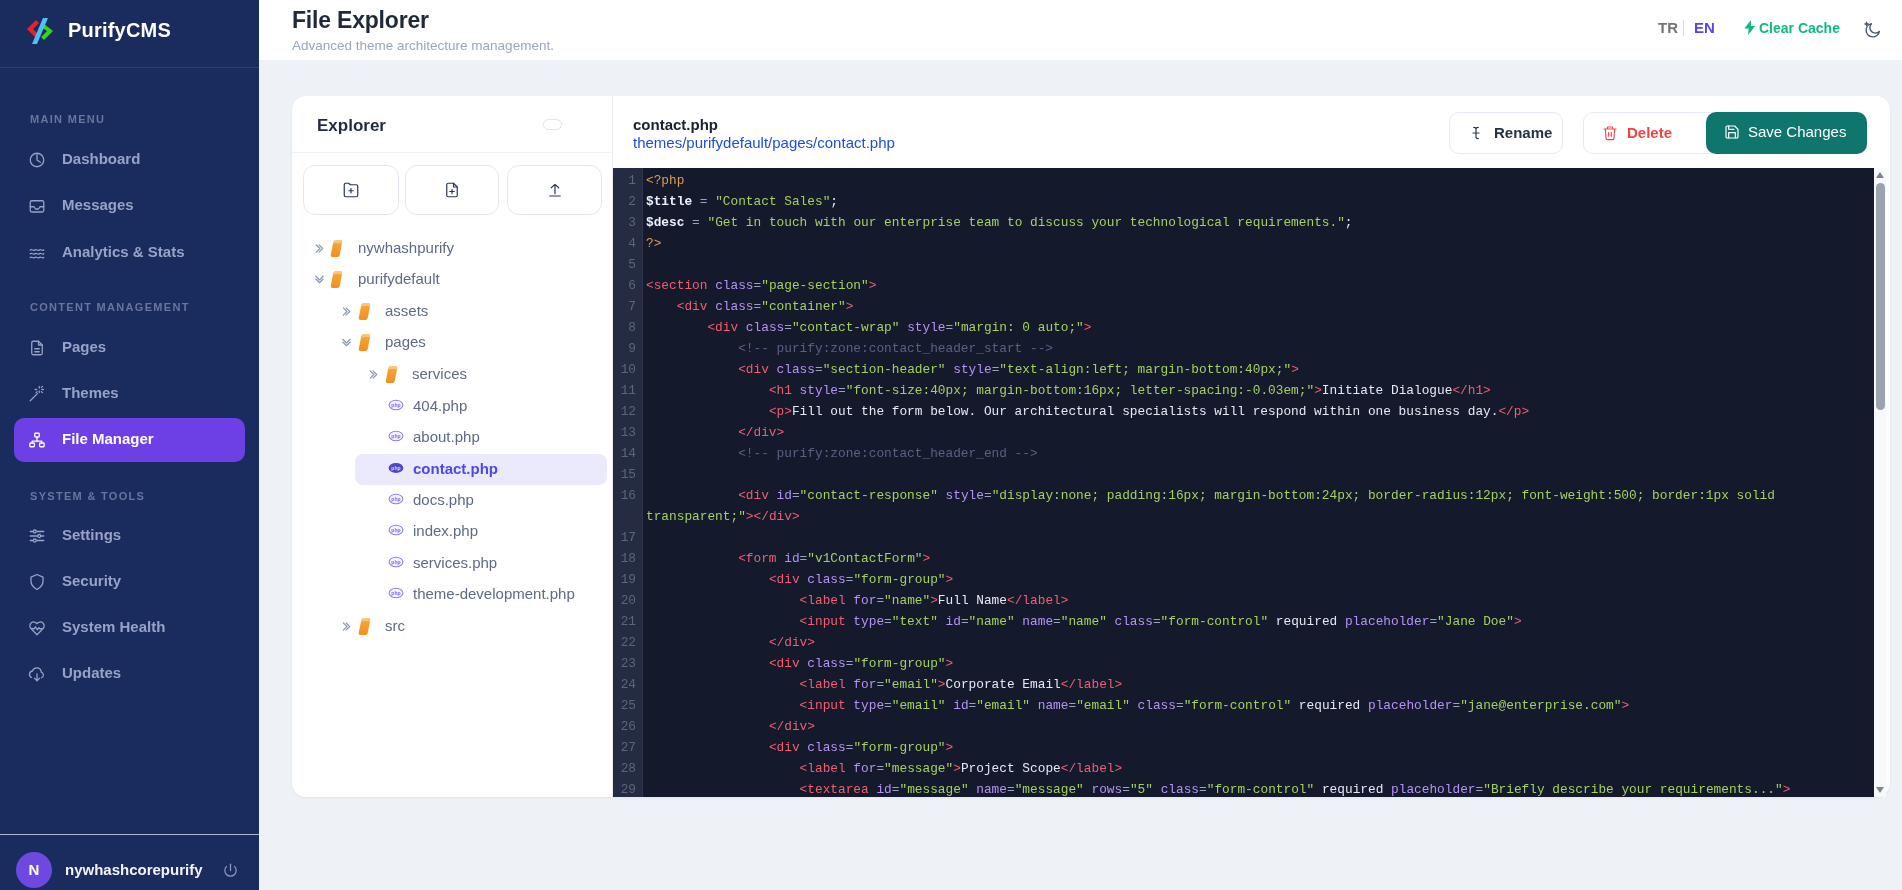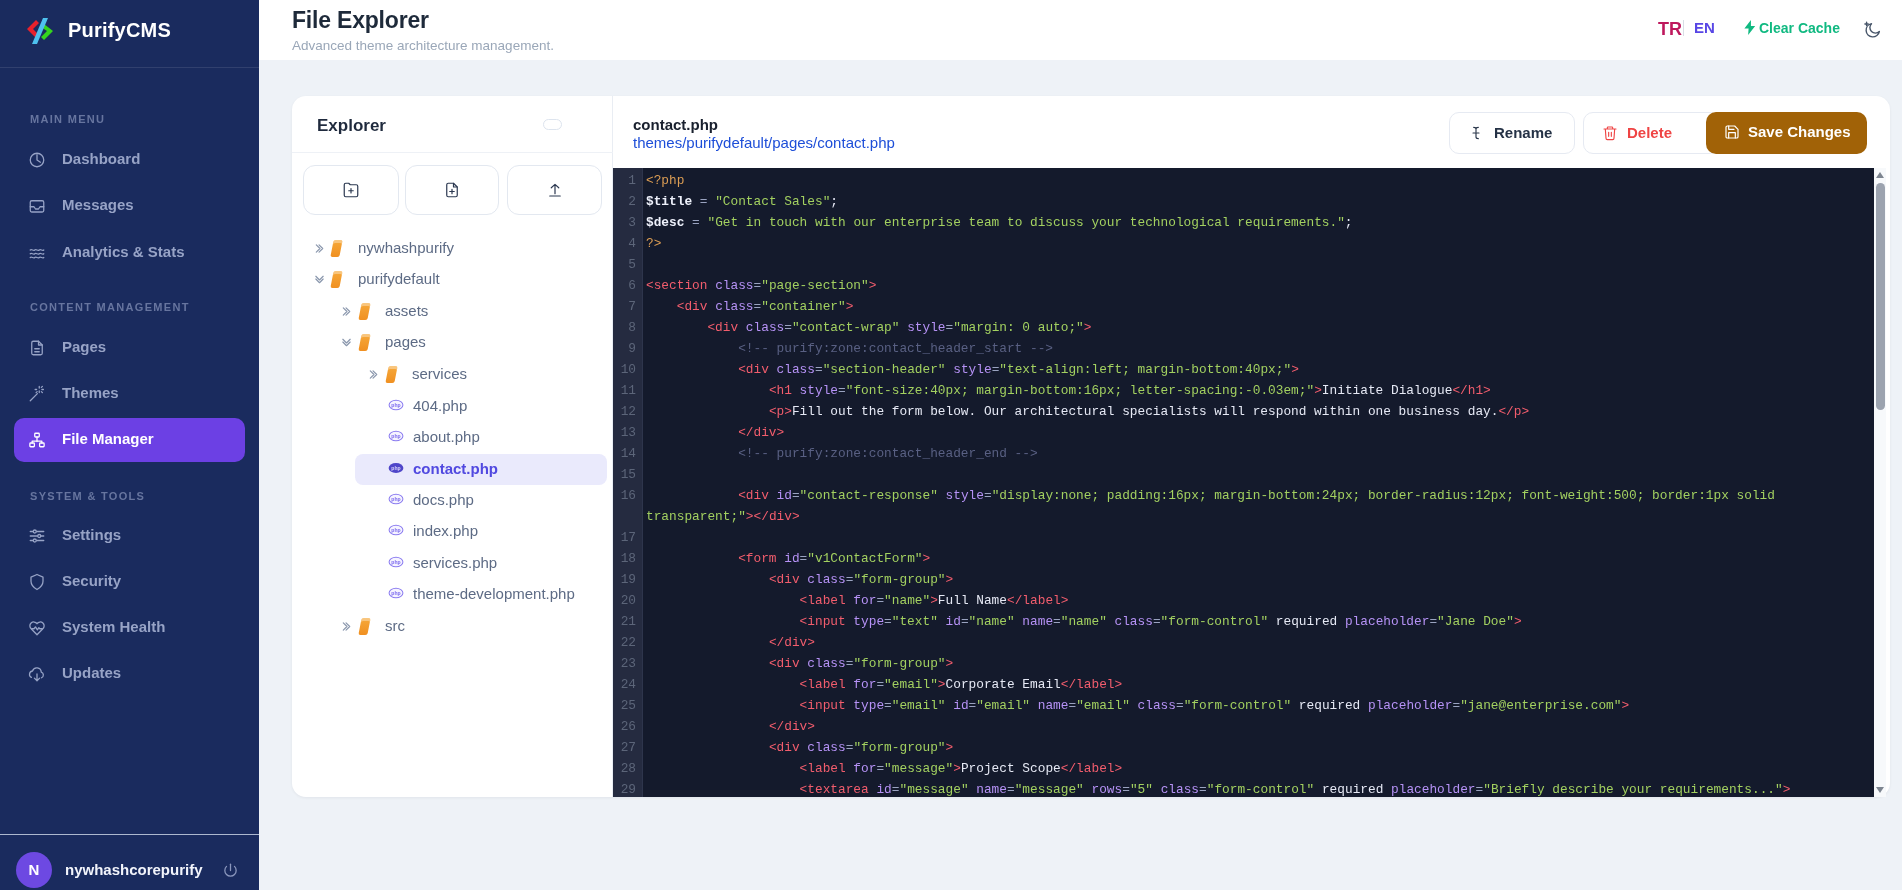--- a/index.html
+++ b/index.html
@@ -14,21 +14,21 @@
 .sitem span{position:absolute;left:48px;top:12px}
 .sitem.act{background:#6c40e4;color:#fff}
 #user{position:absolute;left:0;top:834px;width:259px;height:56px;border-top:1px solid rgba(210,220,235,.8)}
 #user .av{position:absolute;left:16px;top:17px;width:36px;height:36px;border-radius:50%;background:#6d49e2;color:#fff;font-weight:700;font-size:15px;text-align:center;line-height:36px}
 #user .nm{position:absolute;left:65px;top:26px;color:#f2f4fb;font-size:15px;font-weight:700}
 #user svg{position:absolute;left:222px;top:27px}
 
 #top{position:absolute;left:259px;top:0;width:1643px;height:60px;background:#fff}
 #top h1{position:absolute;left:33px;top:7px;font-size:23px;font-weight:700;color:#1e2a3a;letter-spacing:-.2px}
 #top .sub{position:absolute;left:33px;top:38px;font-size:13.5px;color:#9aa7b8}
-#top .tr{position:absolute;left:1399px;top:19px;font-size:18px;font-weight:700;color:#be185d}
+#top .tr{position:absolute;left:1399px;top:19px;font-size:15px;font-weight:700;color:#737373}
 #top .dv{position:absolute;left:1424px;top:20px;width:1px;height:16px;background:#d8dee6}
 #top .en{position:absolute;left:1435px;top:19px;font-size:15px;font-weight:700;color:#5846e5}
 #top .cc{position:absolute;left:1500px;top:20px;font-size:14px;font-weight:700;color:#10b981}
 #top .bolt{position:absolute;left:1485px;top:20px}
 #top .moon{position:absolute;left:1603px;top:21px}
 
 #card{position:absolute;left:292px;top:96px;width:1598px;height:701px;background:#fff;border-radius:14px;box-shadow:0 1px 3px rgba(16,24,40,.06)}
 #exp{position:absolute;left:0;top:0;width:321px;height:701px;border-right:1px solid #e9edf3}
 #exp .ttl{position:absolute;left:25px;top:20px;font-size:17px;font-weight:700;color:#1f2a3d}
 #exp .pill{position:absolute;left:251px;top:23px;width:19px;height:11px;border-radius:6px;border:1.5px solid #dde4ee}
@@ -41,23 +41,23 @@
 .trow.sel .lbl{color:#5149e0;font-weight:700}
 .chev{position:absolute;top:10px}
 .fold{position:absolute;top:7px;width:9px;height:17px;background:linear-gradient(180deg,#f6a93b,#f09021);transform:skewX(-11deg);border-radius:2px;box-shadow:inset 0 3px 0 rgba(255,255,255,.35)}
 .phpi{position:absolute;top:8px}
 
 #edh .fn{position:absolute;left:341px;top:20px;font-size:15px;font-weight:700;color:#19202e}
 #edh .pth{position:absolute;left:341px;top:38px;font-size:15px;color:#1d4ed8}
 .btn{position:absolute;top:16px;height:42px;border-radius:10px;border:1px solid #e6eaf2;background:#fff;font-size:15px;font-weight:600;color:#253246}
 .btn svg{position:absolute;left:18px;top:12px}
 .btn span{position:absolute;top:11px}
-#bren{left:1157px;width:126px}
+#bren{left:1157px;width:114px}
 #bdel{left:1291px;width:136px;color:#ef4444}
-#bsav{left:1414px;width:161px;background:#a16207;border:none;color:#fff;font-weight:700}
+#bsav{left:1414px;width:161px;background:#0f766e;border:none;color:#fff;font-weight:400}
 
 #codewrap{position:absolute;left:321px;top:72px;width:1273px;height:629px;background:#141a2c;overflow:hidden}
 #gut{position:absolute;left:0;top:0;width:30px;height:629px;background:#252b40;border-right:1px solid #2e354c}
 pre{font-family:"Liberation Mono",monospace;font-size:12.8px;line-height:21px}
 #gut pre{position:absolute;top:2px;right:6px;text-align:right;color:#5c6579}
 #codepre{position:absolute;left:33px;top:2px;width:1221px;white-space:pre-wrap;word-break:break-word;color:#e6e9f5}
 i{font-style:normal}
 .t{color:#f25d6d}.a{color:#b692f6}.s{color:#a3d160}.q{color:#f25d6d}.e{color:#9aa3c0}.c{color:#596083}.o{color:#dd9e54}.v{color:#eef1fb;font-weight:700}
 #sbar{position:absolute;left:1261px;top:0;width:12px;height:629px;background:#f7f9fb}
 #sbar .th{position:absolute;left:1.5px;top:15px;width:9px;height:227px;border-radius:5px;background:#9ca3af}

